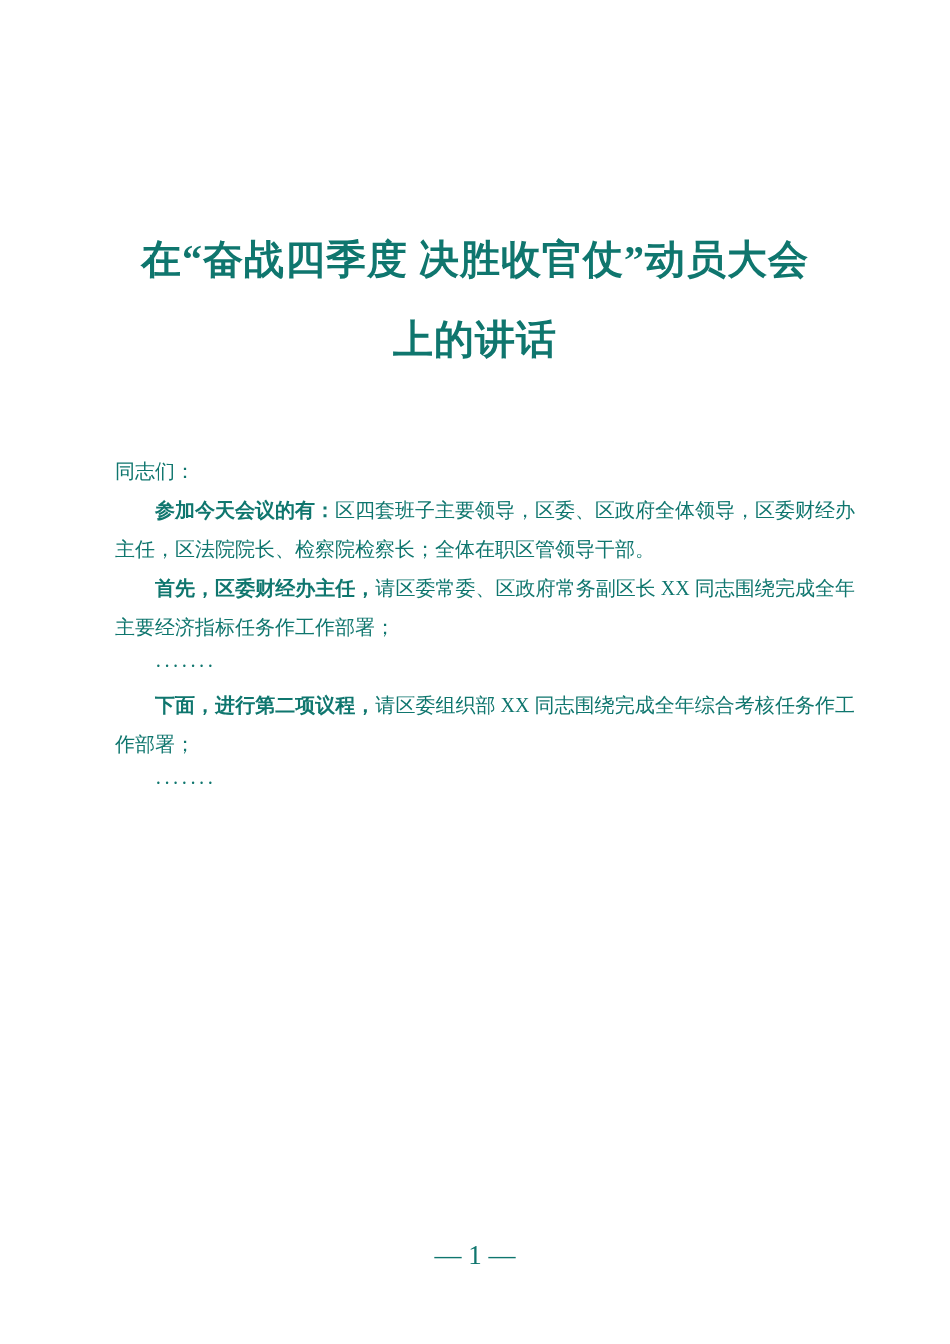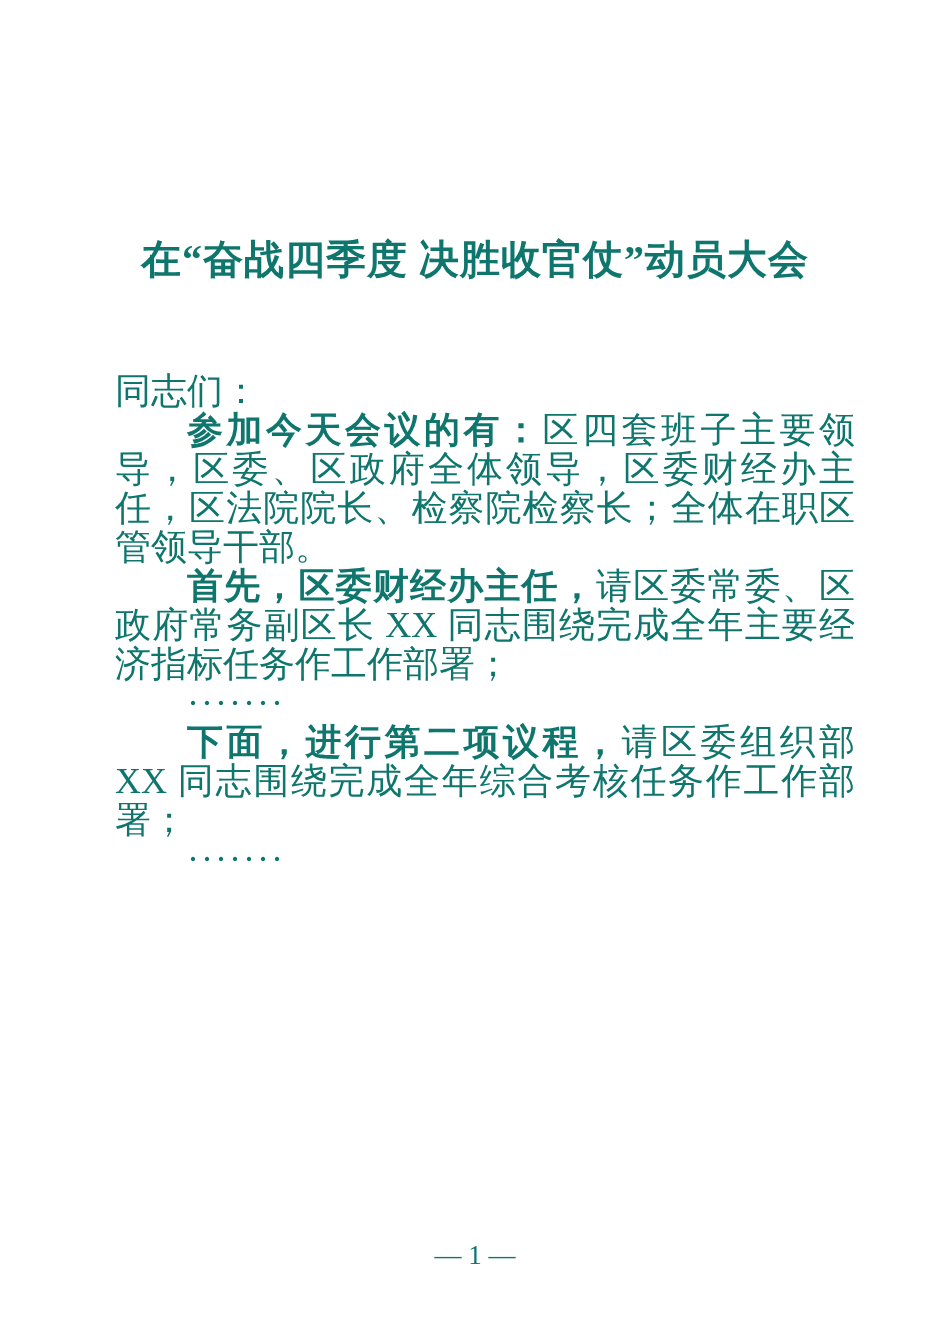--- a/index.html
+++ b/index.html
@@ -25,21 +25,21 @@
     line-height: 80px;
     font-weight: bold;
     font-family: "Liberation Serif", "DejaVu Serif", serif;
     letter-spacing: 1px;
   }
   .title-line {
     display: block;
   }
   .content {
     margin: 72px 95px 0 115px;
-    font-size: 36px;
+    font-size: 20px;
     line-height: 39px;
     text-align: justify;
   }
   .salutation {
     margin: 0;
     text-indent: 0;
   }
   .para {
     margin: 0;
     text-indent: 2em;
@@ -66,20 +66,21 @@
     font-family: "Liberation Serif", "DejaVu Serif", serif;
   }
 </style>
 </head>
 <body>
 
 <div class="page">
 
   <h1 class="title">
     <span class="title-line">在“奋战四季度 决胜收官仗”动员大会</span>
+    <span class="title-line">上的讲话</span>
   </h1>
 
   <div class="content">
 
     <p class="salutation">同志们：</p>
 
 
     <p class="para"><span class="lead-bold">参加今天会议的有：</span><span>区四套班子主要领导，区委、区政府全体领导，区委财经办主任，区法院院长、检察院检察长；全体在职区管领导干部。</span></p>
 
 

